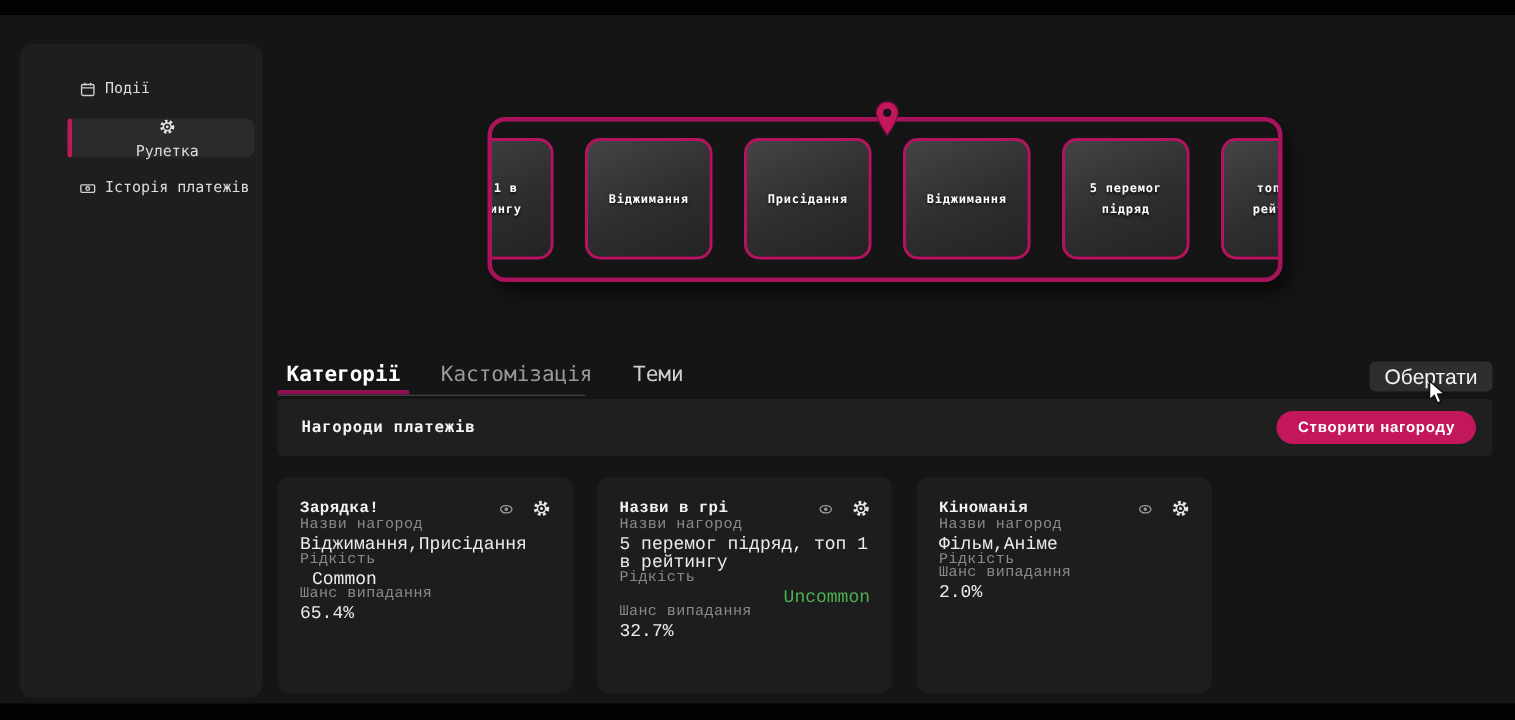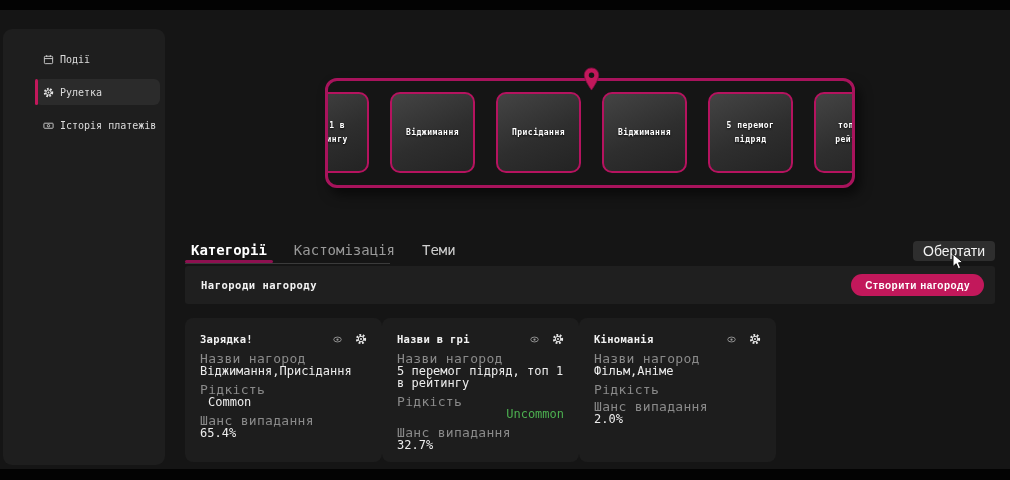--- a/index.html
+++ b/index.html
@@ -5,27 +5,27 @@
   html { background:#030303; }
   body {
     margin:0; width:1010px; height:480px; position:relative;
     background:#151515; overflow:hidden;
     font-family:"DejaVu Sans Mono","Liberation Mono",monospace;
   }
   .strip-top    { position:absolute; left:0; top:0;    width:100%; height:10px; background:#030303; }
   .strip-bottom { position:absolute; left:0; top:469px; width:100%; height:11px; background:#030303; }
 
   
-  .sidebar { position:absolute; left:3px; top:29px; width:162px; height:436px;
+  .sidebar { position:absolute; left:13px; top:29px; width:162px; height:436px;
              background:#1e1e1e; border-radius:9px; }
   .side-item { position:absolute; left:32px; width:125px; height:24px;
                display:flex; align-items:center; gap:6px; padding-left:8px; box-sizing:border-box;
                color:#dcdcdc; font-size:10px; white-space:nowrap; cursor:pointer; }
   #side-0 { top:18px; }
-  #side-1 { top:50px; height:26px; background:#2b2b2b; border-radius:6px; }
+  #side-1 { top:50px; height:26px; background:#2b2b2b; border-radius:6px;flex-direction:column; }
   #side-2 { top:84px; }
   .accent-bar { position:absolute; left:0; top:0; bottom:0; width:3px;
                 background:#c2185b; border-radius:2px; }
   .side-icon { width:11px; height:11px; flex:none; display:block; }
 
   
   .roulette { position:absolute; left:325px; top:78px; width:530px; height:110px;
               border:3px solid #a8135c; border-radius:12px; box-sizing:border-box;
               box-shadow:5px 7px 12px rgba(0,0,0,.55); }
   .roulette-track { position:absolute; inset:0; overflow:hidden; border-radius:9px; }
@@ -56,28 +56,28 @@
   
   .rewards-header { position:absolute; left:185px; top:266px; width:810px; height:38px;
                     background:#1f1f1f; border-radius:3px; display:flex; align-items:center;
                     box-sizing:border-box; padding:0 11px 0 16px; }
   .rewards-title { font-size:10.5px; font-weight:bold; color:#f2f2f2; letter-spacing:.5px; }
   .create-btn { margin-left:auto; height:22px; padding:0 14px; background:#c2185b;
                 border-radius:12px; color:#fff; font-size:10px; font-weight:bold;
                 display:flex; align-items:center; letter-spacing:.5px; cursor:pointer; }
 
   
-  .cards-row { position:absolute; left:185px; top:318px; display:flex; gap:0; }
+  .cards-row { position:absolute; left:185px; top:318px; display:flex; gap:16px;font-family:Liberation Mono, monospace; }
   .reward-card { width:197px; height:144px; box-sizing:border-box; background:#1d1d1d;
                  border-radius:8px; padding:14px 15px; overflow:hidden; }
   .rc-head { display:flex; align-items:center; height:14px; }
   .rc-title { font-size:10.5px; font-weight:bold; color:#f2f2f2; letter-spacing:.3px; }
   .rc-icons { margin-left:auto; display:flex; align-items:center; gap:13px; }
   .rc-icons svg { display:block; cursor:pointer; }
-  .rc-label { margin-top:8px; font-size:13px; color:#8a8a8a; letter-spacing:.3px; line-height:9px; }
+  .rc-label { font-size:10px; color:#8a8a8a; letter-spacing:.3px; line-height:9px; }
   .rc-value { margin-top:2px; font-size:12px; color:#ececec; line-height:12px; }
 </style>
 </head>
 <body>
 
 <div class="strip-top"></div>
 <div class="strip-bottom"></div>
 
 <nav class="sidebar">
   <div class="side-item" id="side-0">
@@ -135,21 +135,21 @@
 </div>
 <div class="tabs-divider"></div>
 
 <button class="spin-btn" style="border:none">Обертати</button>
 
 <svg class="cursor" viewBox="0 0 14 18">
   <path d="M2 1 L2 13.5 L5.2 10.7 L7.3 15.8 L9.6 14.7 L7.5 9.8 L11.8 9.5 Z" fill="#fff" stroke="#111" stroke-width="1"></path>
 </svg>
 
 <div class="rewards-header">
-  <span class="rewards-title">Нагороди нагороду</span>
+  <span class="rewards-title">Нагороди платежів</span>
   <button class="create-btn" style="border: none; background: rgb(194, 24, 91);">Створити нагороду</button>
 </div>
 
 <div class="cards-row">
 
   <div class="reward-card">
     <div class="rc-head">
       <span class="rc-title">Зарядка!</span>
       <span class="rc-icons">
         <svg width="9" height="9" viewBox="0 0 24 24">

